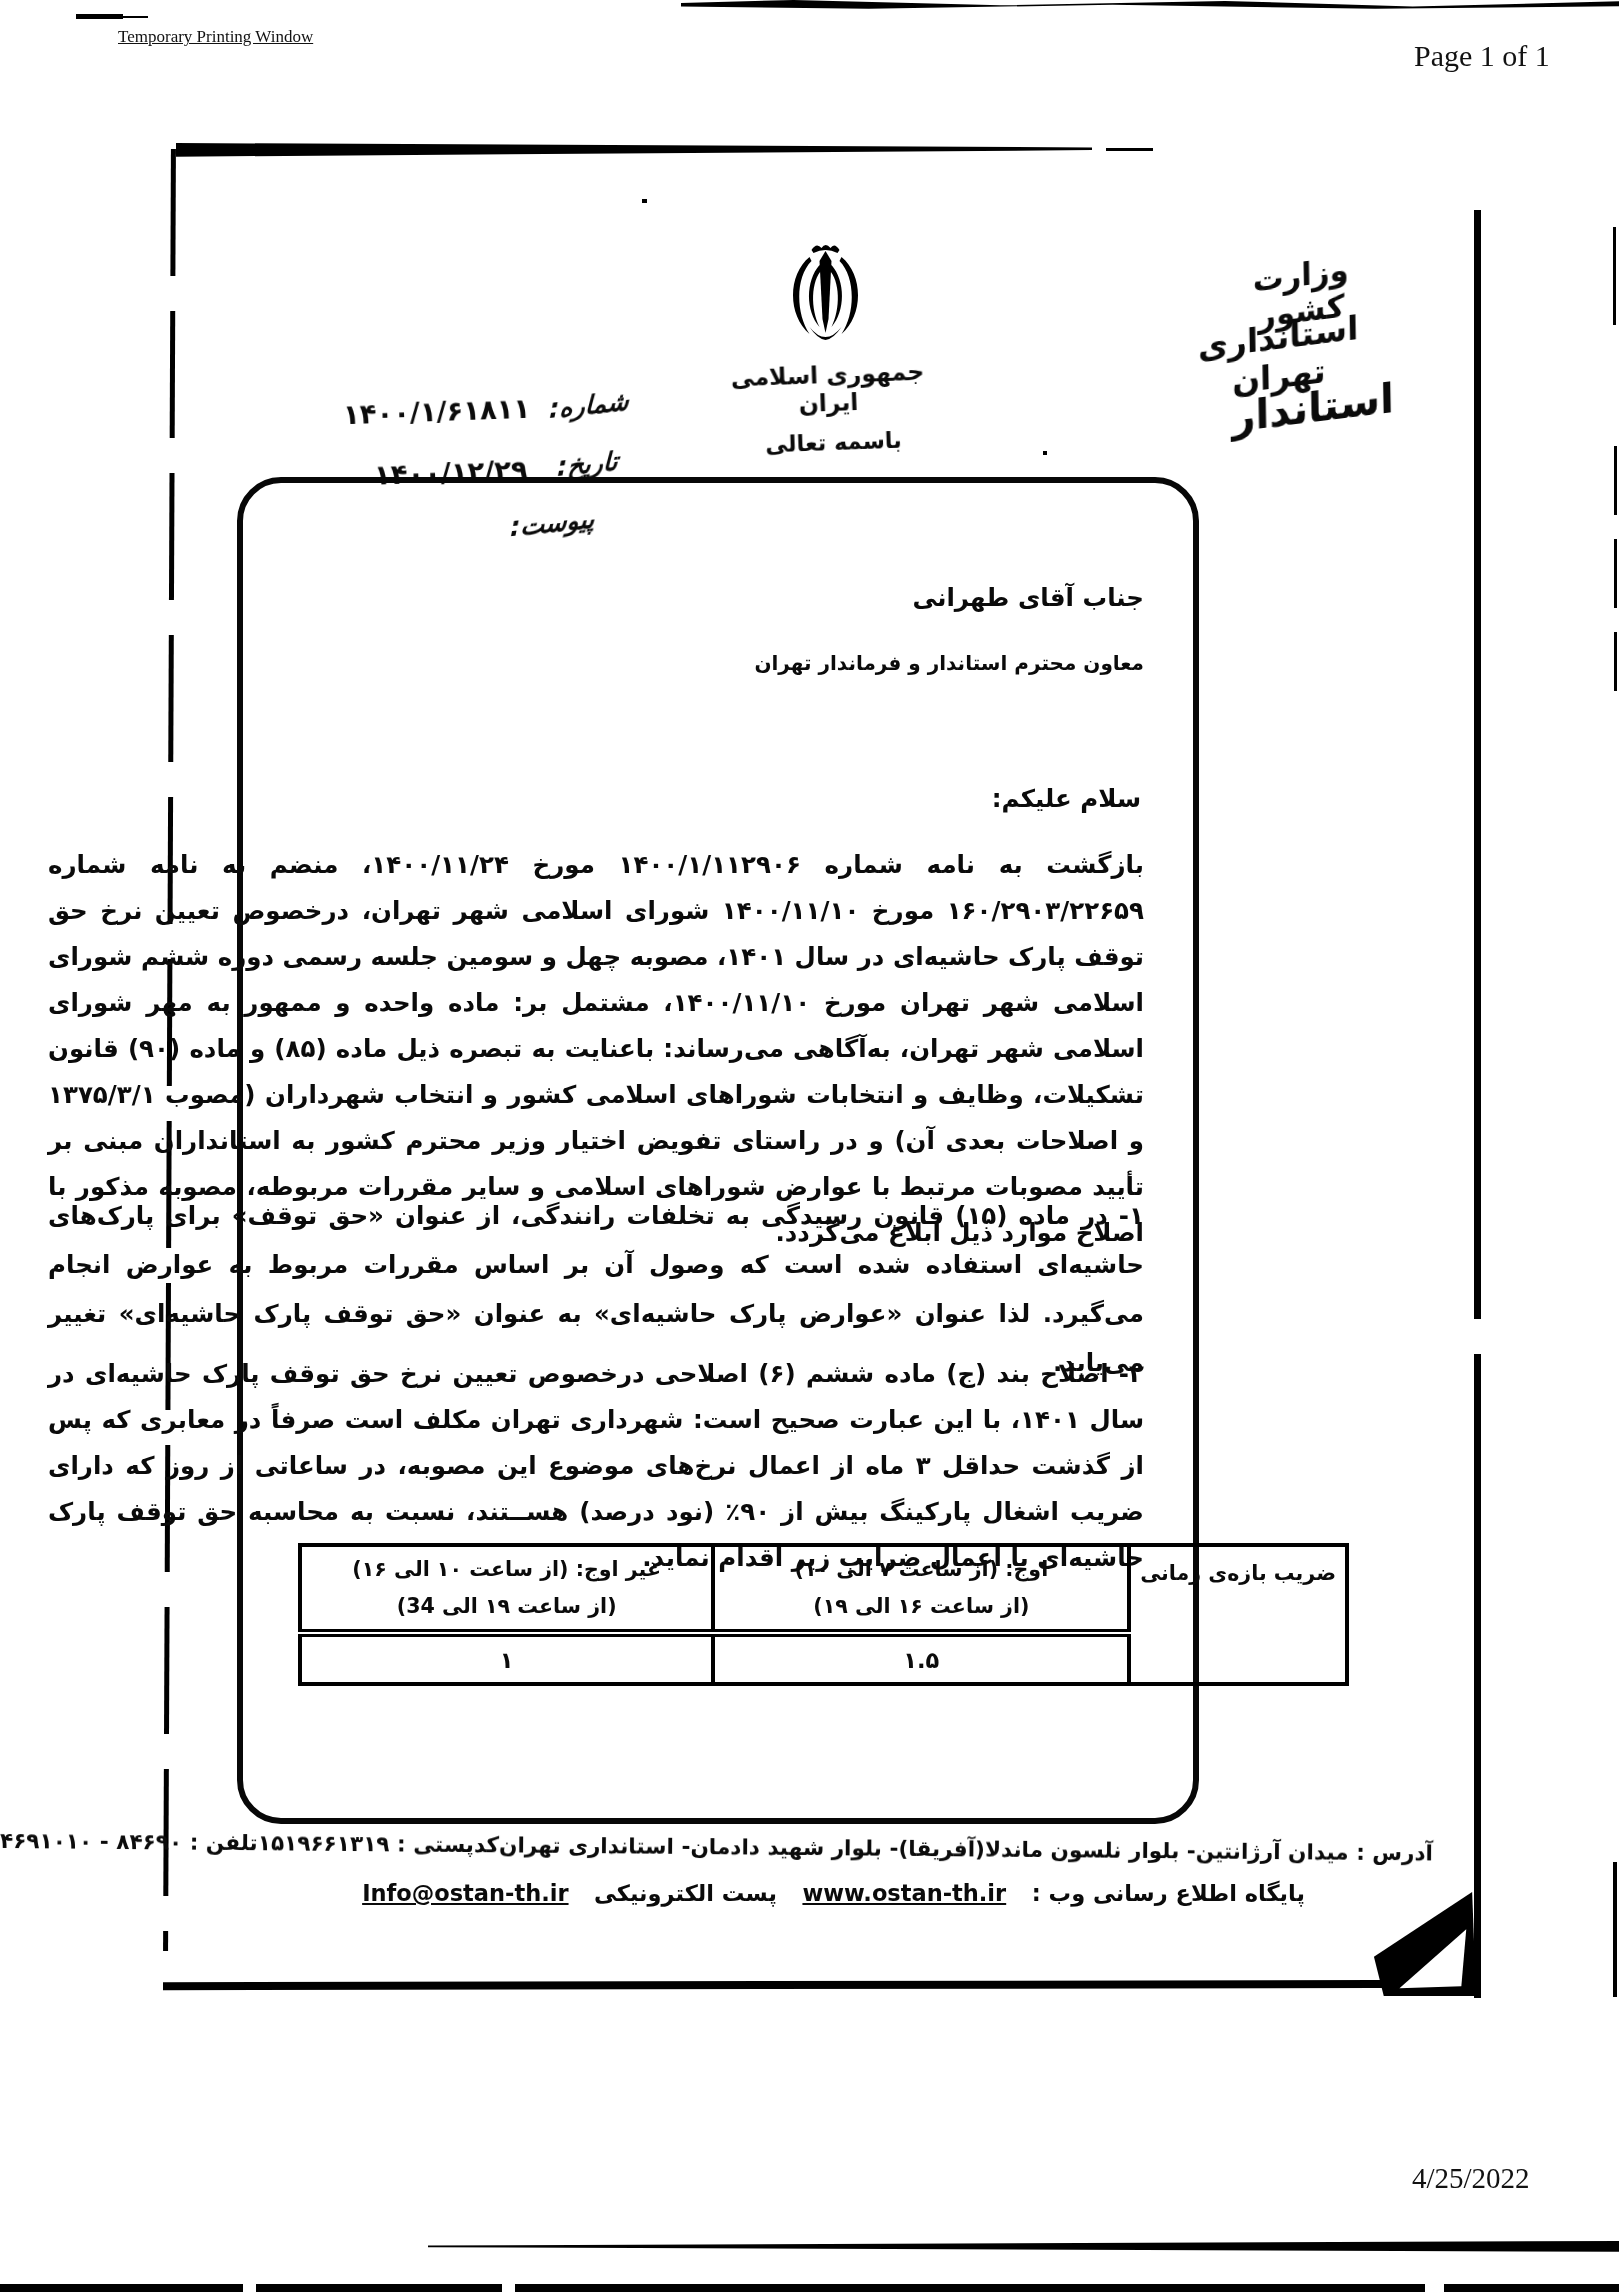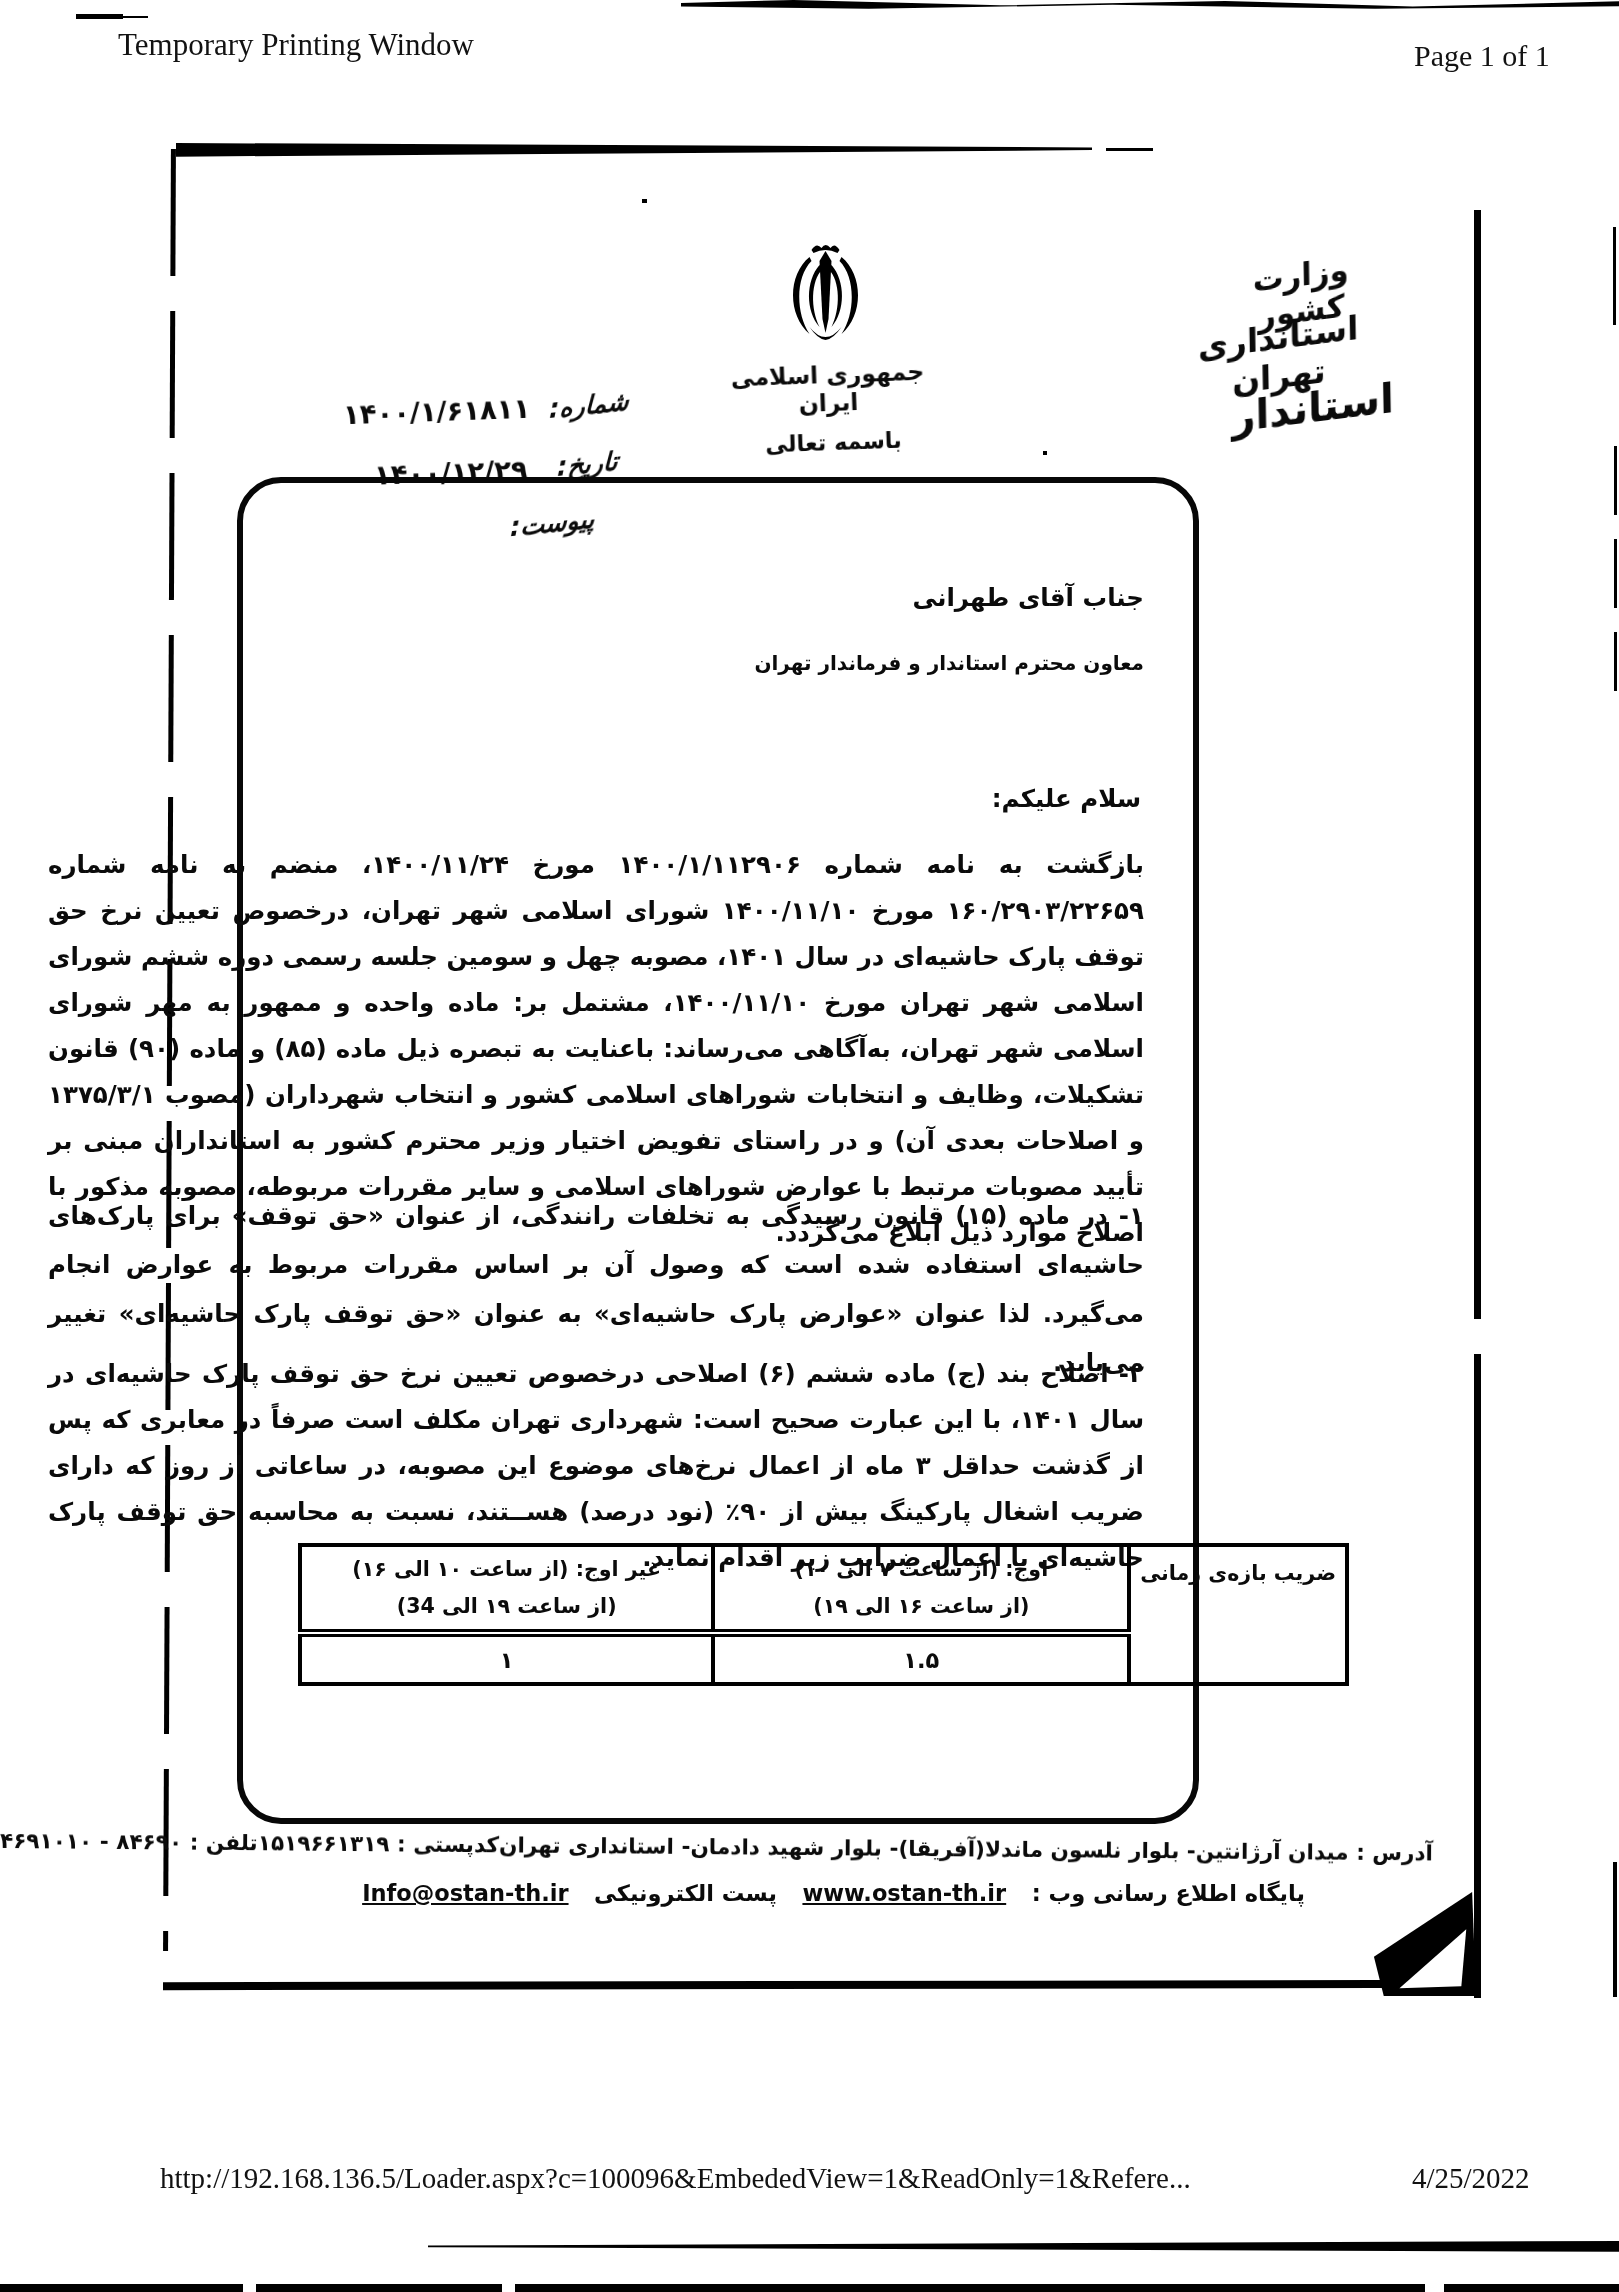--- a/index.html
+++ b/index.html
@@ -30,21 +30,21 @@
   #coef-table .corner{vertical-align:top;padding-top:13.7px;font-size:20.6px;}
 
   .u{text-decoration:underline;}
   .fold{position:absolute;left:1370px;top:1886px;}
 </style>
 </head>
 <body>
 
 <div id="page">
 
-  <div class="abs serif-ink" style="left:118px;top:27.4px;font-size:31px;">Temporary Printing Window</div>
+  <div class="abs serif-ink" style="left:118px;top:27.4px;font-size:17px;text-decoration:underline;">Temporary Printing Window</div>
   <div class="abs serif-ink" style="left:1414px;top:39px;font-size:30px;">Page 1 of 1</div>
 
   <div class="artifact" style="left:681px;top:0;width:938px;height:8.8px;clip-path:polygon(0 35%,12% 0,34% 60%,58% 10%,78% 75%,100% 15%,100% 70%,74% 100%,46% 55%,20% 100%,0 75%);"></div>
   <div class="artifact" style="left:76px;top:13.7px;width:47px;height:4.9px;"></div>
   <div class="artifact" style="left:122px;top:15.7px;width:25.5px;height:2px;"></div>
 
   <div class="artifact" style="left:176px;top:143px;width:916px;height:13.7px;clip-path:polygon(0 0,100% 32%,100% 52%,0 100%);"></div>
   <div class="artifact" style="left:1106px;top:148px;width:47px;height:2.9px;"></div>
   <div class="abs" style="left:167px;top:149px;width:4.9px;height:1802px;transform:rotate(0.25deg);
               background:repeating-linear-gradient(180deg,#000 0 127px,transparent 127px 162px);"></div>
@@ -143,20 +143,19 @@
     <span class="u">Info@ostan-th.ir</span>
   </div>
 
   <div class="fold">
     <svg width="110" height="113" viewBox="0 0 112 115" xmlns="http://www.w3.org/2000/svg">
       <path d="M4 72 L104 6 L108 112 L14 112 Z" fill="#000"></path>
       <path d="M30 104 L93 102 L98 44 Z" fill="#fff"></path>
     </svg>
   </div>
 
-  <div class="abs serif-ink" style="left:160px;top:2162px;font-size:29px;">http://192.168.136.5/Loader.aspx?c=100096&amp;EmbededView=1&amp;ReadOnly=1&amp;Refere...</div>
   <div class="abs serif-ink" style="left:1412px;top:2162px;font-size:29px;">4/25/2022</div>
 
   <div class="artifact" style="left:428px;top:2241px;width:1191px;height:10.8px;clip-path:polygon(0 42%,100% 0,100% 100%,0 58%);"></div>
   <div class="abs" style="left:0;top:2284px;width:1619px;height:7.8px;
               background:linear-gradient(90deg,#000 0 15%,transparent 15% 15.8%,#000 15.8% 31%,transparent 31% 31.8%,#000 31.8% 88%,transparent 88% 89.2%,#000 89.2% 100%);"></div>
 </div>
 
 
 </body></html>

